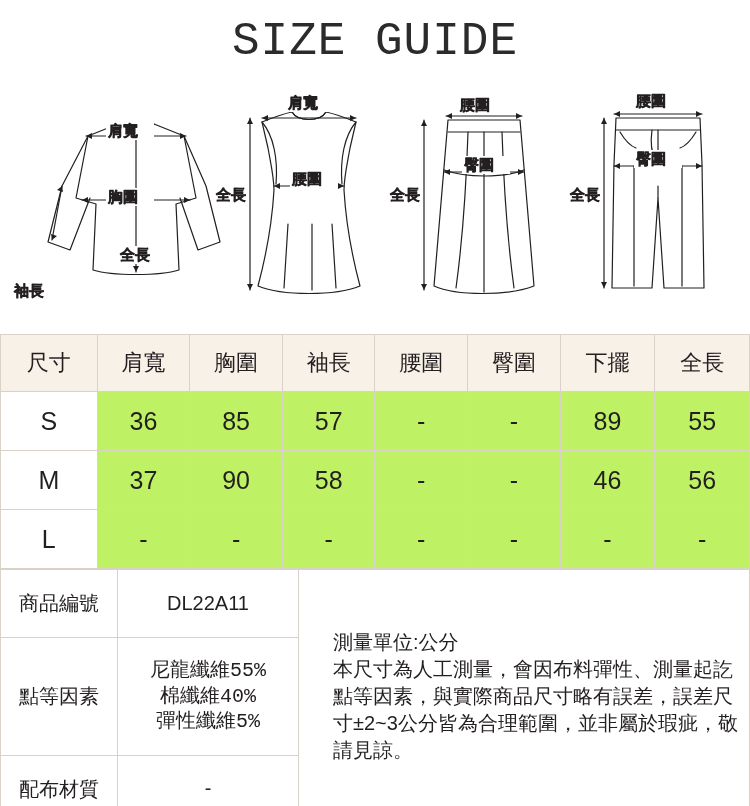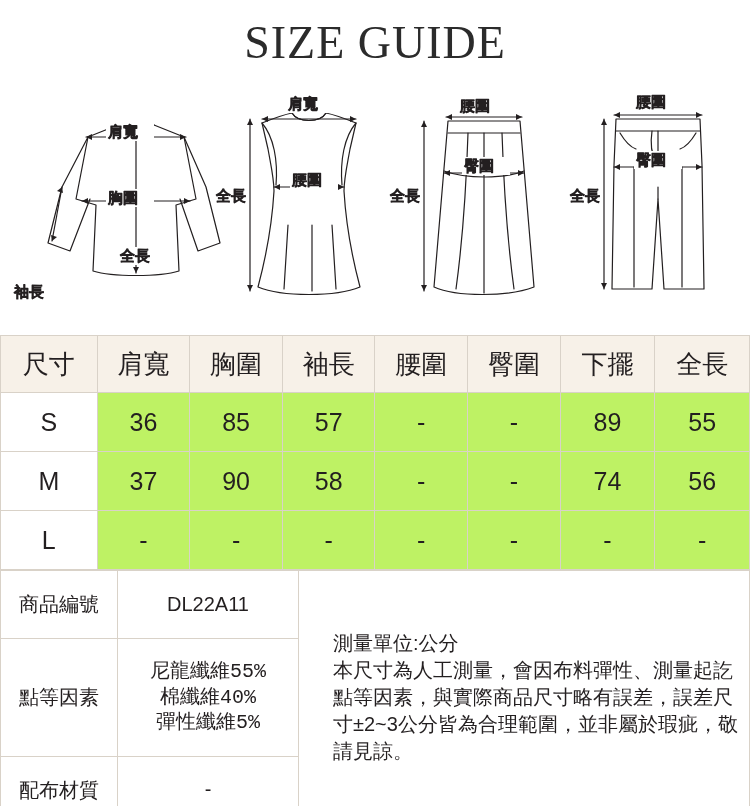--- a/index.html
+++ b/index.html
@@ -16,21 +16,21 @@
   }
   .page {
     position: relative;
     width: 750px;
     height: 806px;
     box-sizing: border-box;
   }
   
   .title {
     text-align: center;
-    font-family: Liberation Serif, serif;
+    font-family: Liberation Mono, monospace;
     font-size: 46px;
     font-weight: 400;
     letter-spacing: 1px;
     padding-top: 16px;
     color: #2b2b2b;
   }
   
   .illustrations {
     position: relative;
     height: 260px;
@@ -51,21 +51,21 @@
     border: 1px solid #d9d2c8;
     text-align: center;
     font-size: 25px;
     font-weight: 400;
     color: #231f20;
     height: 58px;
     padding: 0;
   }
   table.size-table thead th {
     background: #f7f1e8;
-    font-size: 26px;
+    font-size: 22px;
     height: 56px;
   }
   table.size-table tbody td {
     background: #bef264;
   }
   table.size-table tbody td.label-cell {
     background: #ffffff;
   }
   
   table.info-table {
@@ -298,21 +298,21 @@
         <td>89</td>
         <td>55</td>
       </tr>
       <tr>
         <td class="label-cell">M</td>
         <td>37</td>
         <td>90</td>
         <td>58</td>
         <td>-</td>
         <td>-</td>
-        <td>74</td>
+        <td>46</td>
         <td>56</td>
       </tr>
       <tr>
         <td class="label-cell">L</td>
         <td>-</td>
         <td>-</td>
         <td>-</td>
         <td>-</td>
         <td>-</td>
         <td>-</td>

